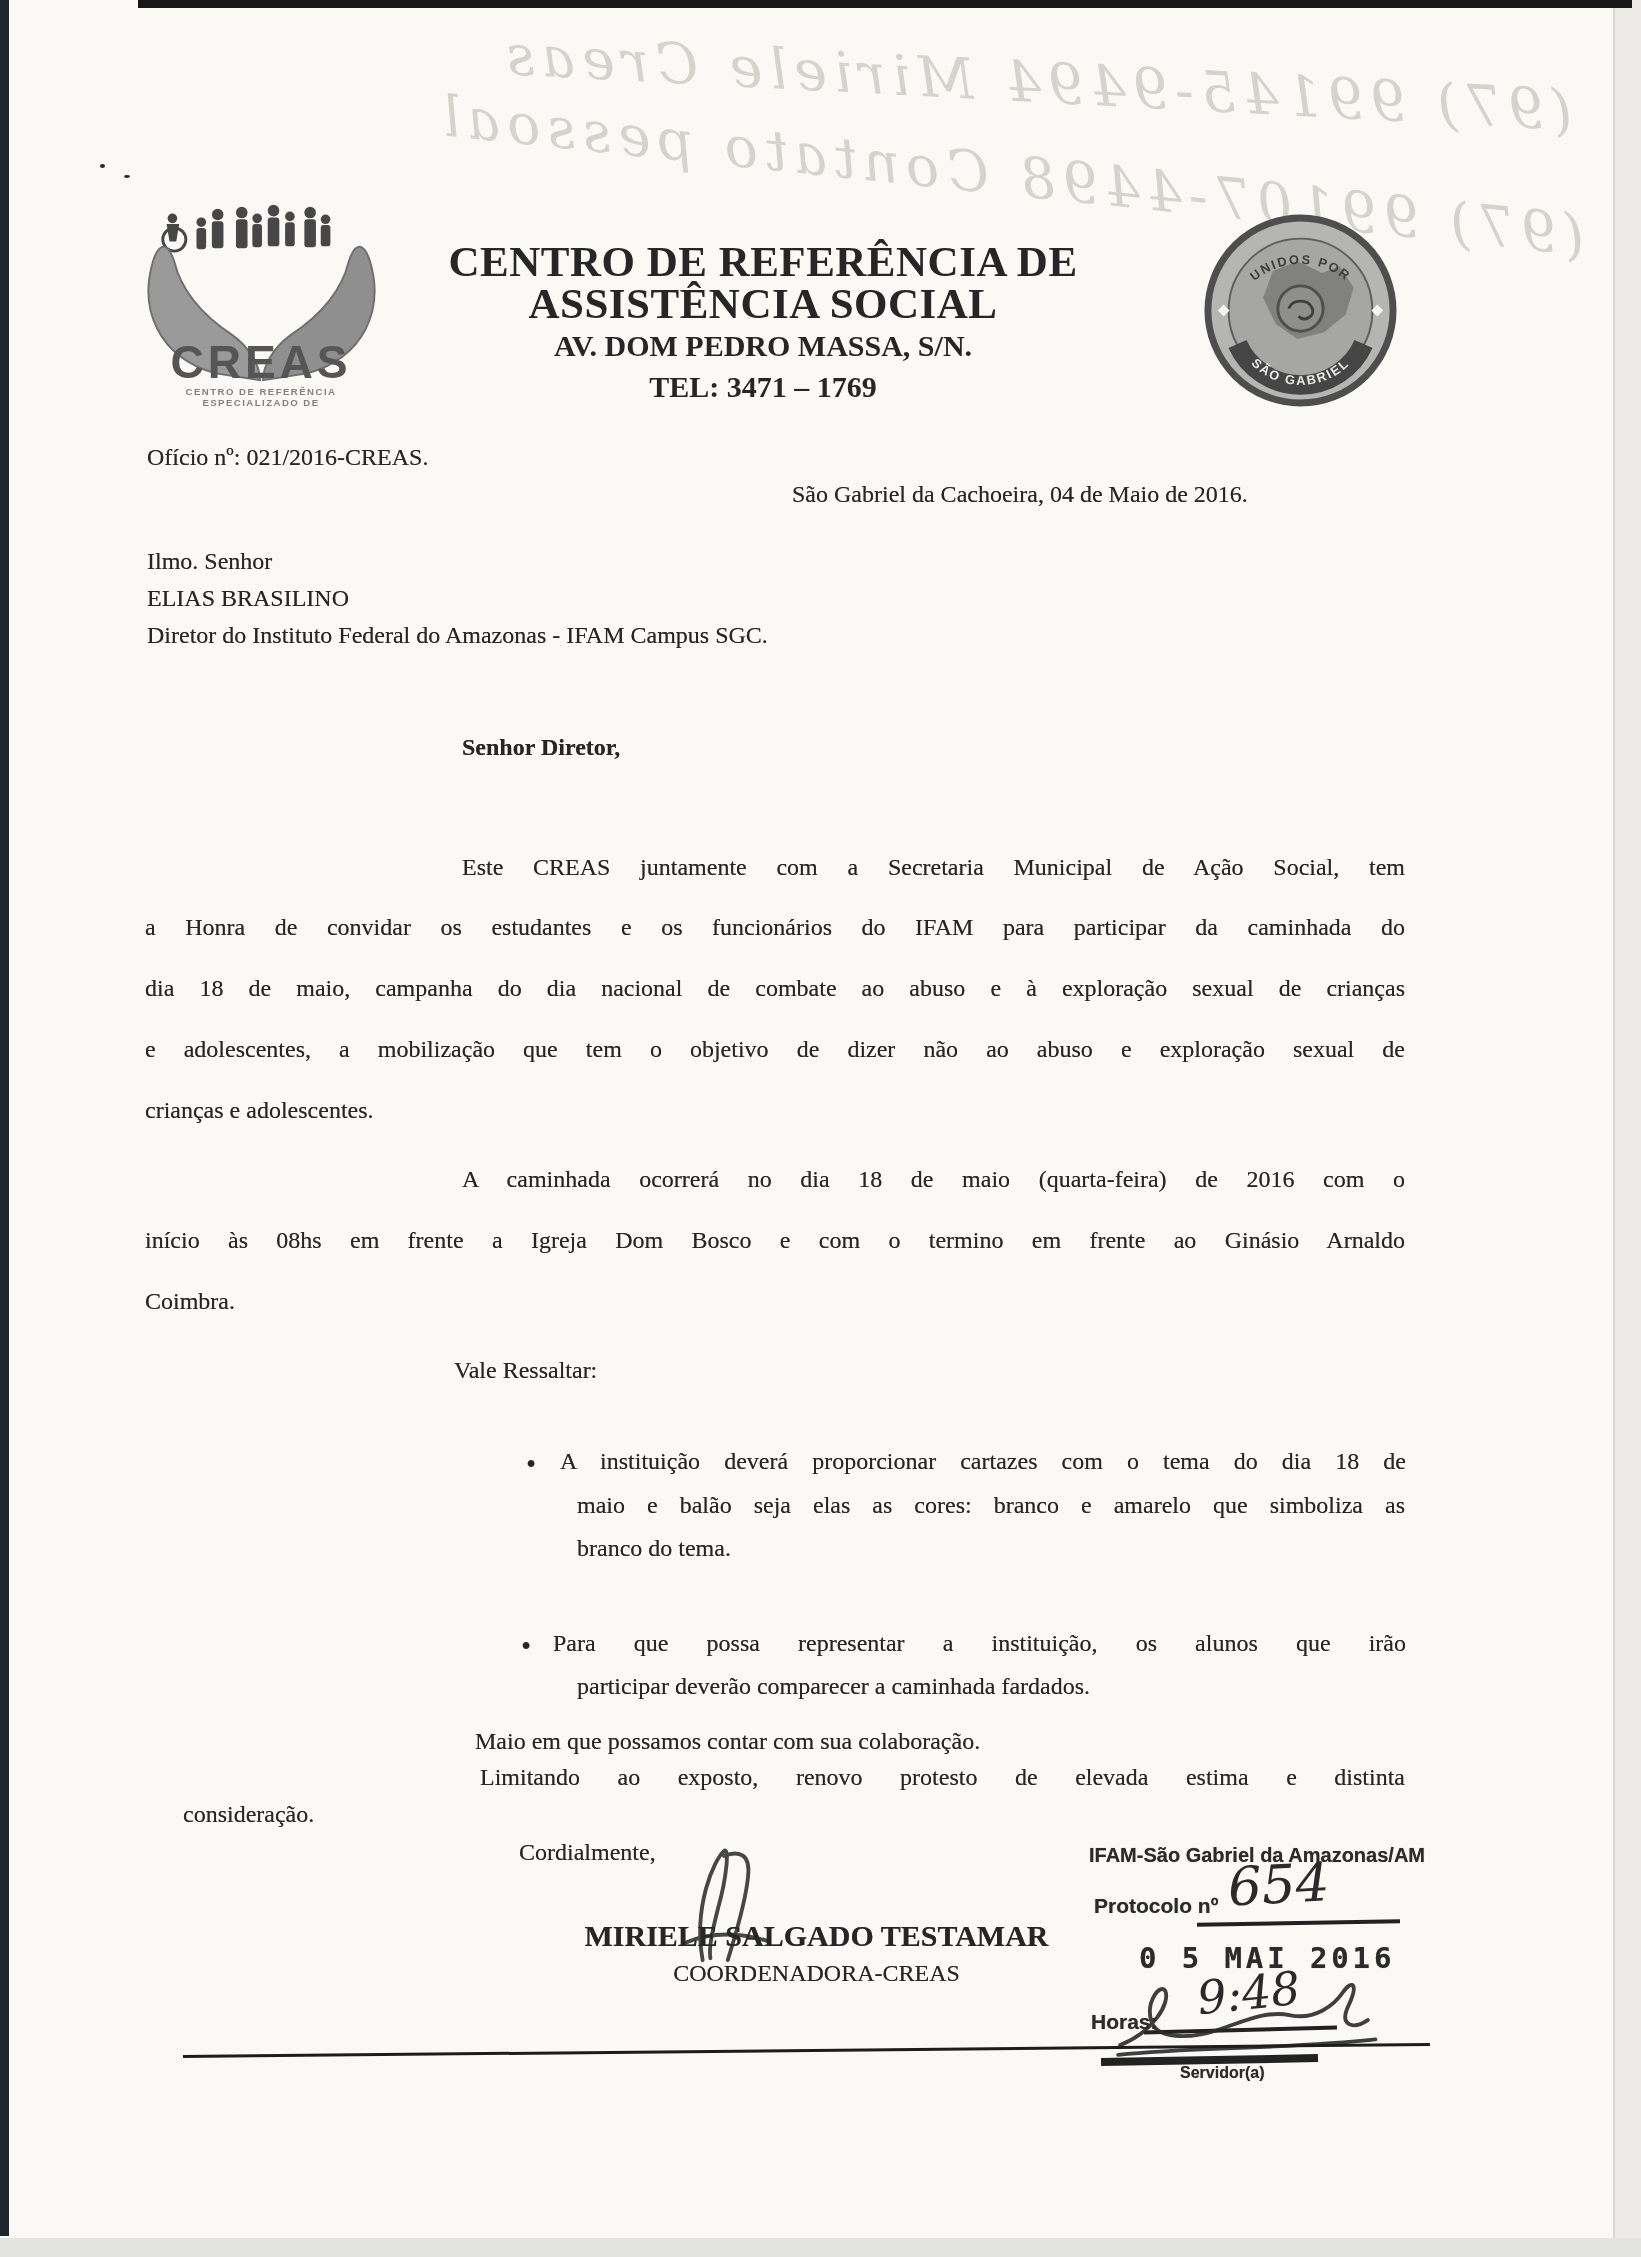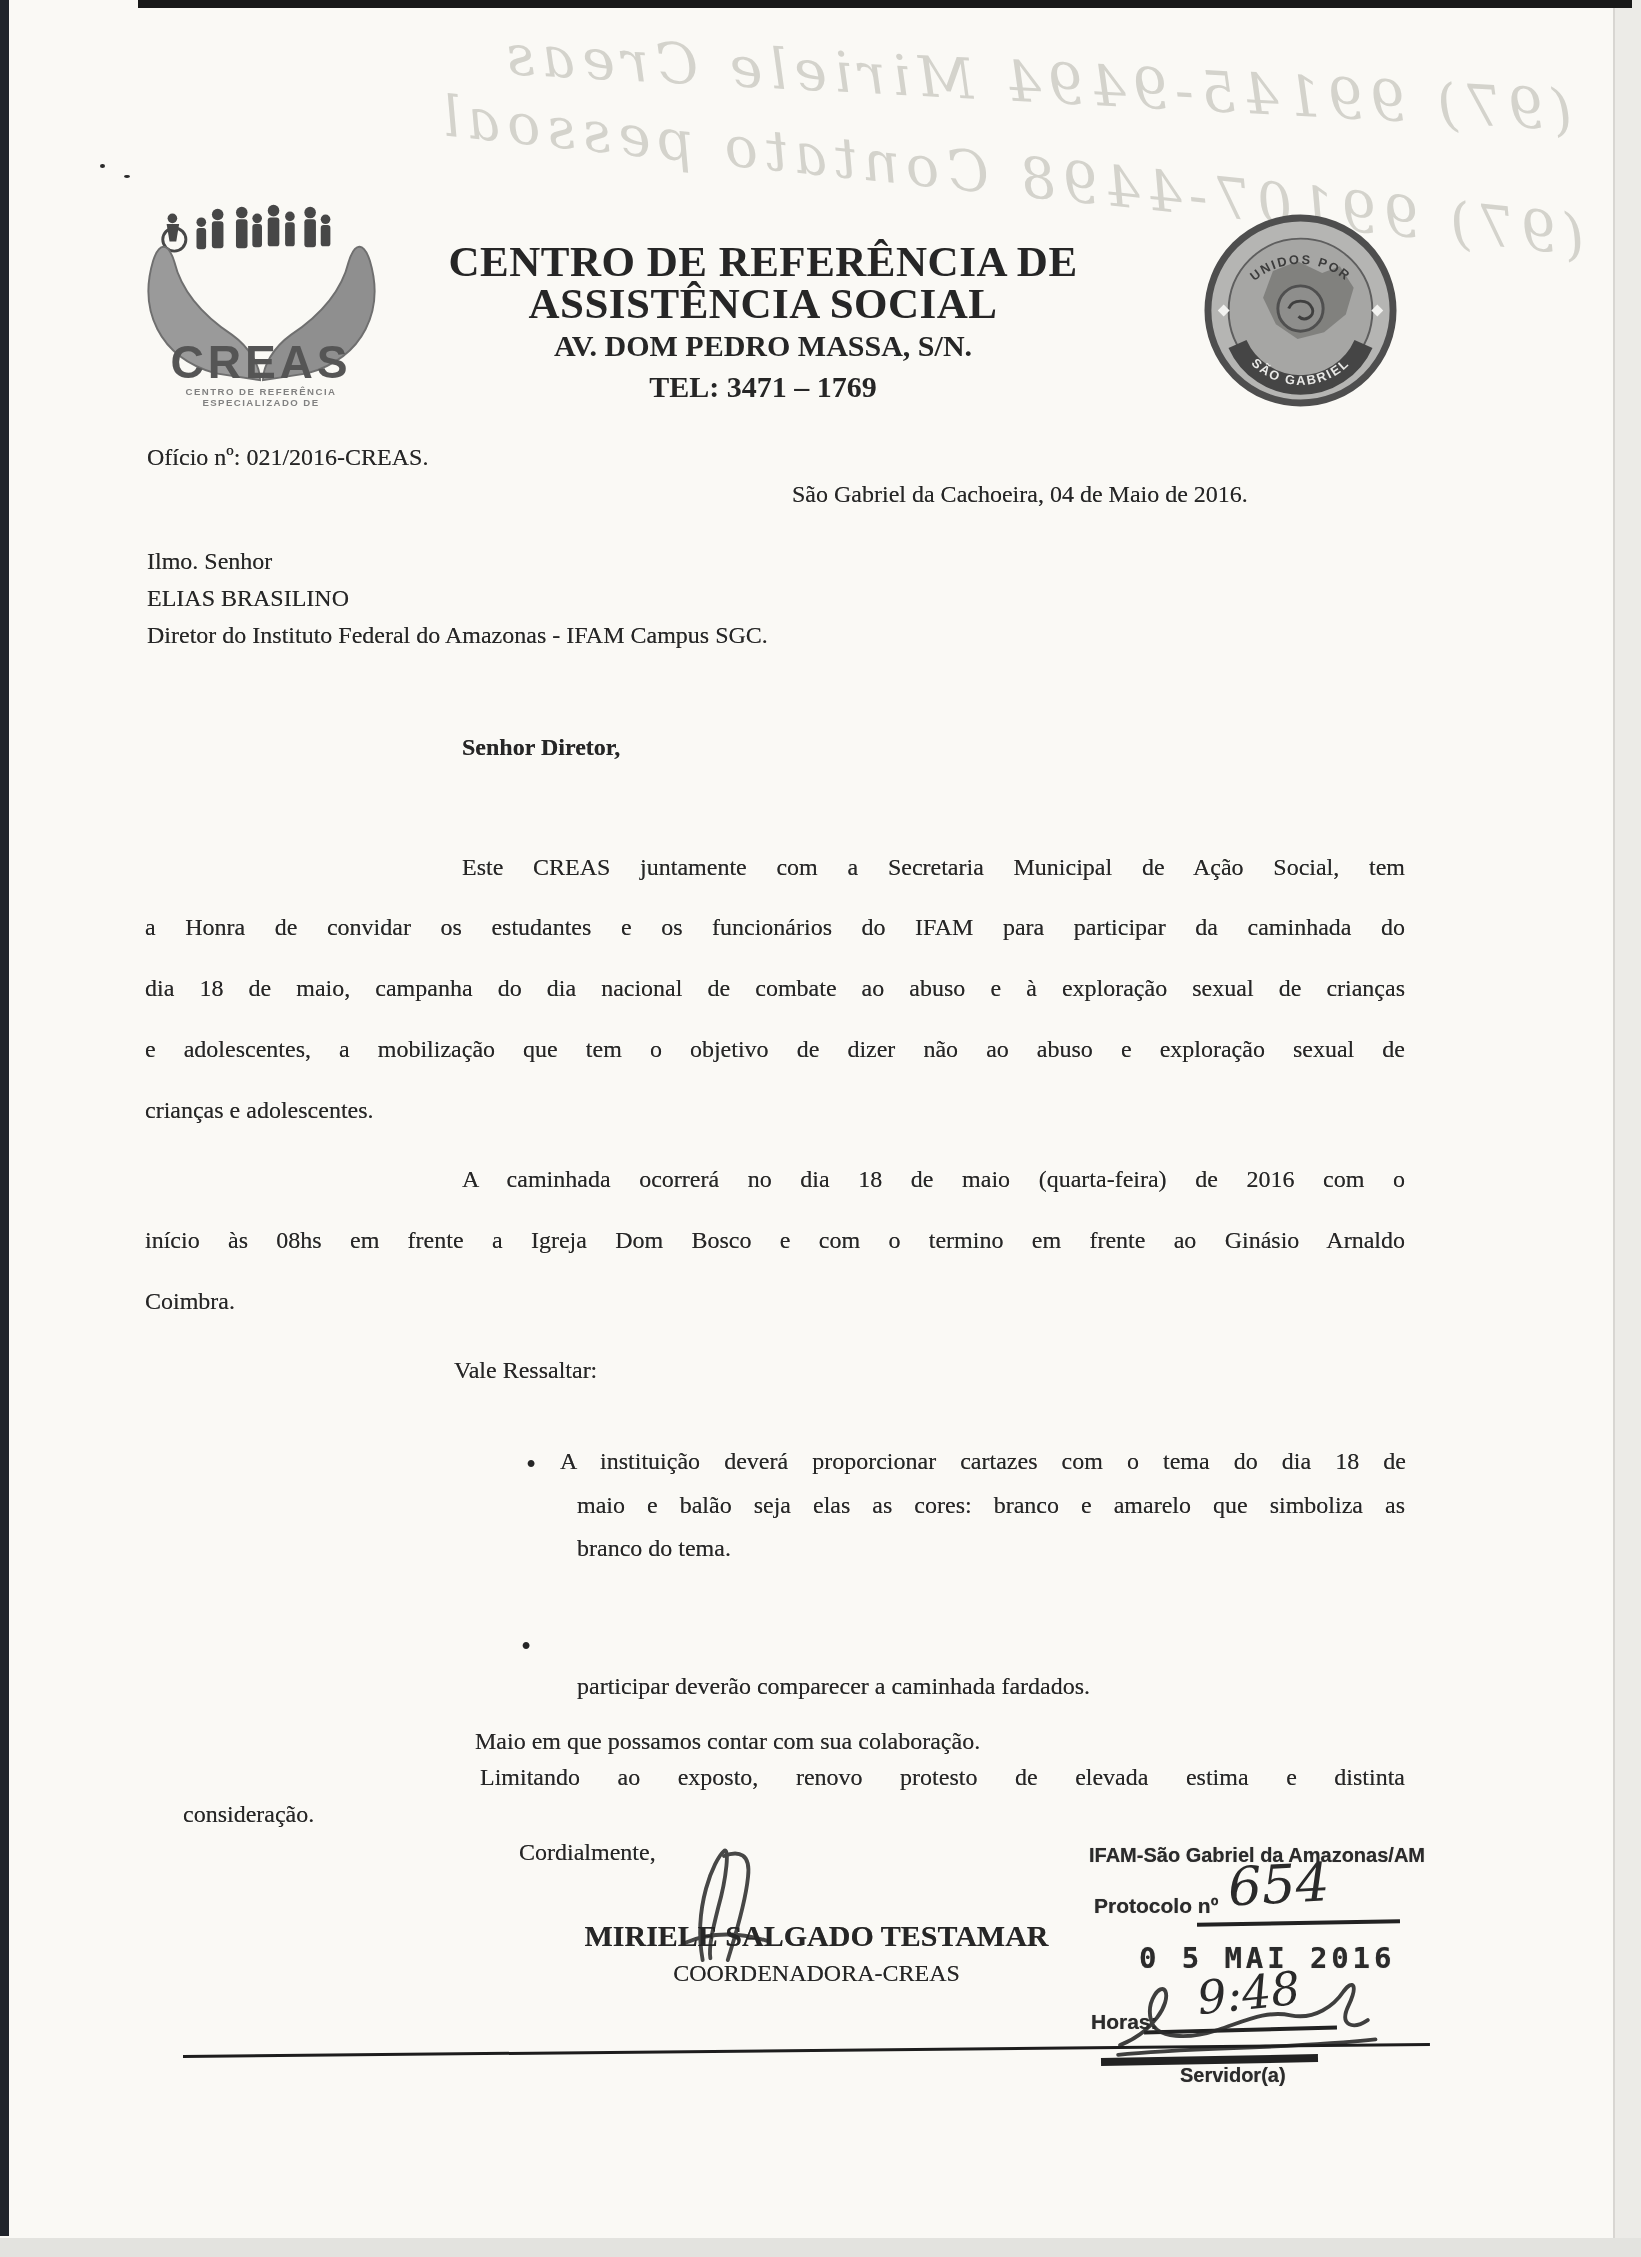--- a/index.html
+++ b/index.html
@@ -177,20 +177,21 @@
   <div class="t" style="left:145px;top:1288px;">Coimbra.</div>
 
   <div class="t" style="left:454px;top:1357px;">Vale Ressaltar:</div>
 
   <div class="bullet-dot" style="left:526px;top:1448px;">•</div>
   <div class="t just" style="left:560px;top:1448px;width:846px;">A instituição deverá proporcionar cartazes com o tema do dia 18 de</div>
   <div class="t just" style="left:577px;top:1492px;width:828px;">maio e balão seja elas as cores: branco e amarelo que simboliza as</div>
   <div class="t" style="left:577px;top:1535px;">branco do tema.</div>
 
   <div class="bullet-dot" style="left:521px;top:1630px;">•</div>
+  <div class="t just" style="left:553px;top:1630px;width:853px;">Para que possa representar a instituição, os alunos que irão</div>
   <div class="t" style="left:577px;top:1673px;">participar deverão comparecer a caminhada fardados.</div>
 
   <div class="t" style="left:475px;top:1728px;">Maio em que possamos contar com sua colaboração.</div>
   <div class="t just" style="left:480px;top:1764px;width:925px;">Limitando ao exposto, renovo protesto de elevada estima e distinta</div>
   <div class="t" style="left:183px;top:1801px;">consideração.</div>
   <div class="t" style="left:519px;top:1839px;">Cordialmente,</div>
 
   <svg class="sig-svg" style="left:666px;top:1846px;" width="164" height="126" viewBox="0 0 170 130">
     <g fill="none" stroke="#2f2f2f" stroke-width="4" stroke-linecap="round" opacity="0.88">
       <path d="M38,118 C28,62 50,14 60,5 C66,-1 63,32 54,64 C49,84 44,104 46,116"></path>
@@ -211,18 +212,18 @@
   <div class="rule" style="left:1144px;top:2028px;width:193px;height:3.9px;transform:rotate(-1.5deg);"></div>
 
   <svg class="sig-svg" style="left:1110px;top:1970px;" width="290" height="106" viewBox="0 0 300 110">
     <g fill="none" stroke="#2b2b2b" stroke-width="4" stroke-linecap="round" opacity="0.9">
       <path d="M10,78 C45,64 62,34 57,22 C52,13 37,32 42,52 C47,72 82,72 112,62 C142,52 162,42 187,47 C212,52 232,37 242,22 C252,9 257,16 247,37 C237,58 252,62 267,52"></path>
       <path d="M8,88 C85,80 185,82 275,72"></path>
     </g>
   </svg>
 
   <div class="rule" style="left:1101px;top:2056px;width:217px;height:7.7px;transform:rotate(-1deg);"></div>
-  <div class="stamp" style="left:1180px;top:2064px;font-size:20px;">Servidor(a)</div>
+  <div class="stamp" style="left:1180px;top:2064px;font-size:16px;">Servidor(a)</div>
 
   <div class="rule" style="left:183px;top:2055px;width:1247px;height:2.9px;transform:rotate(-0.55deg);transform-origin:left center;background:#1d1d1d;"></div>
 
 </div>
 
 
 </body></html>

